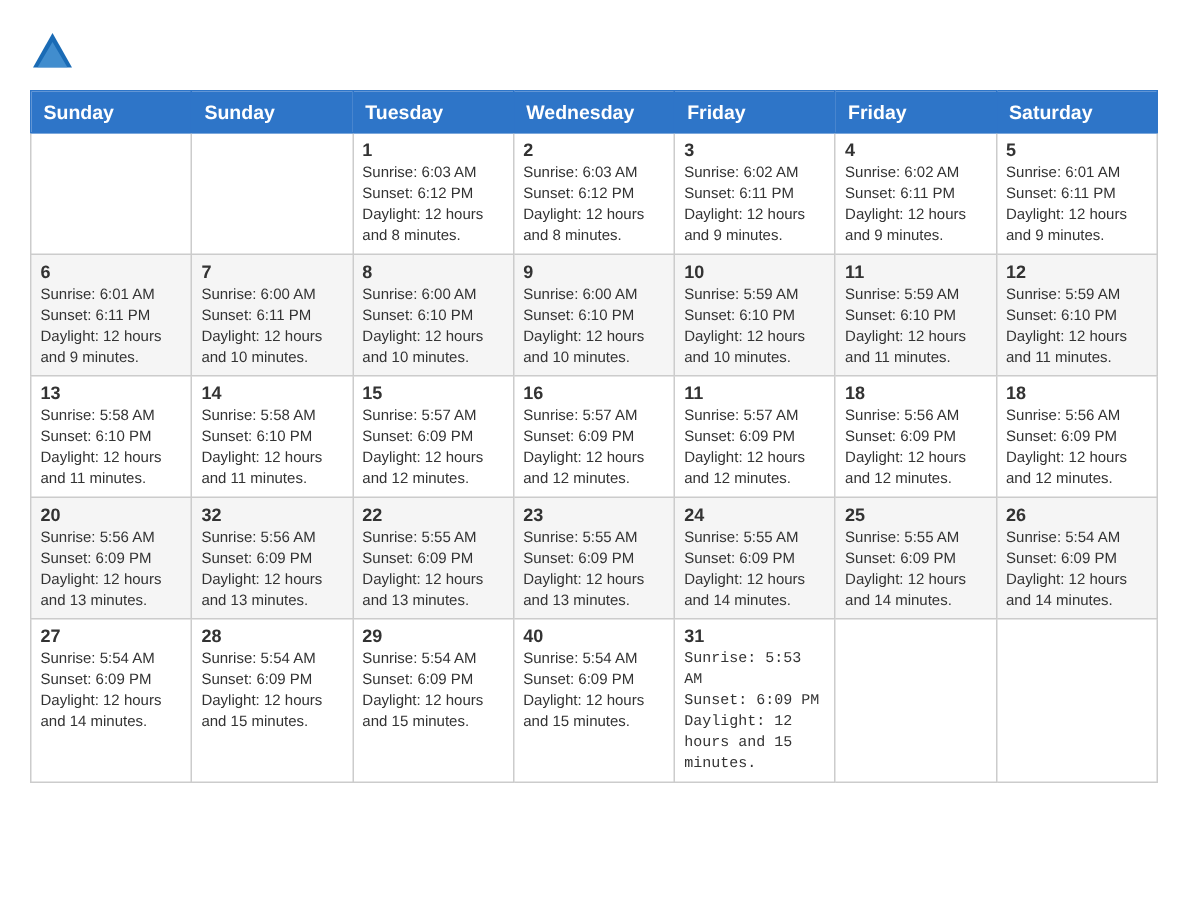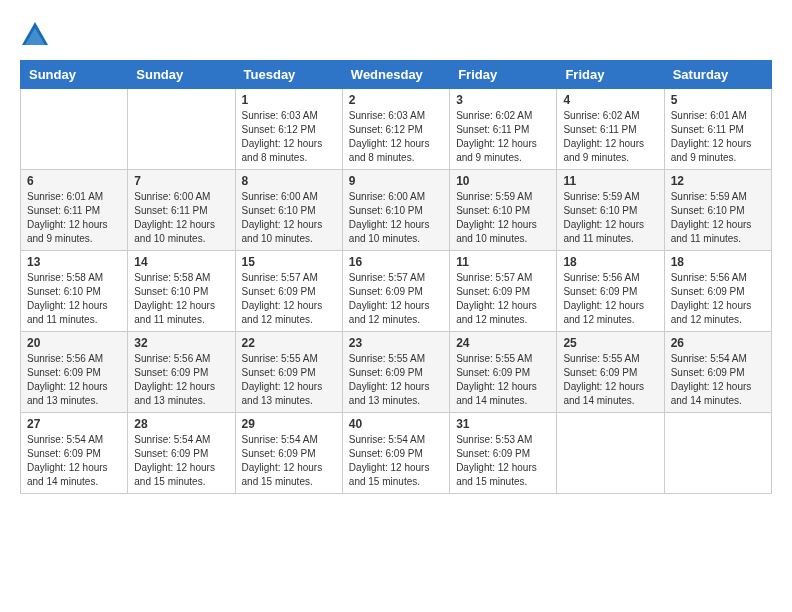--- a/index.html
+++ b/index.html
@@ -316,21 +316,21 @@
 Daylight: 12 hours and 15 minutes.</div>
         </td>
         <td>
           <span class="day-num">40</span>
           <div class="day-info" style="white-space: pre-line;">Sunrise: 5:54 AM
 Sunset: 6:09 PM
 Daylight: 12 hours and 15 minutes.</div>
         </td>
         <td>
           <span class="day-num">31</span>
-          <div class="day-info" style="white-space: pre-line;">Sunrise: 5:53 AM
+          <div class="day-info" style="white-space: pre-line; font-family: Liberation Mono, monospace;">Sunrise: 5:53 AM
 Sunset: 6:09 PM
 Daylight: 12 hours and 15 minutes.</div>
         </td>
         <td class="empty-cell"></td>
         <td class="empty-cell"></td>
       </tr>
     </tbody>
 </table>
 
 </body></html>

